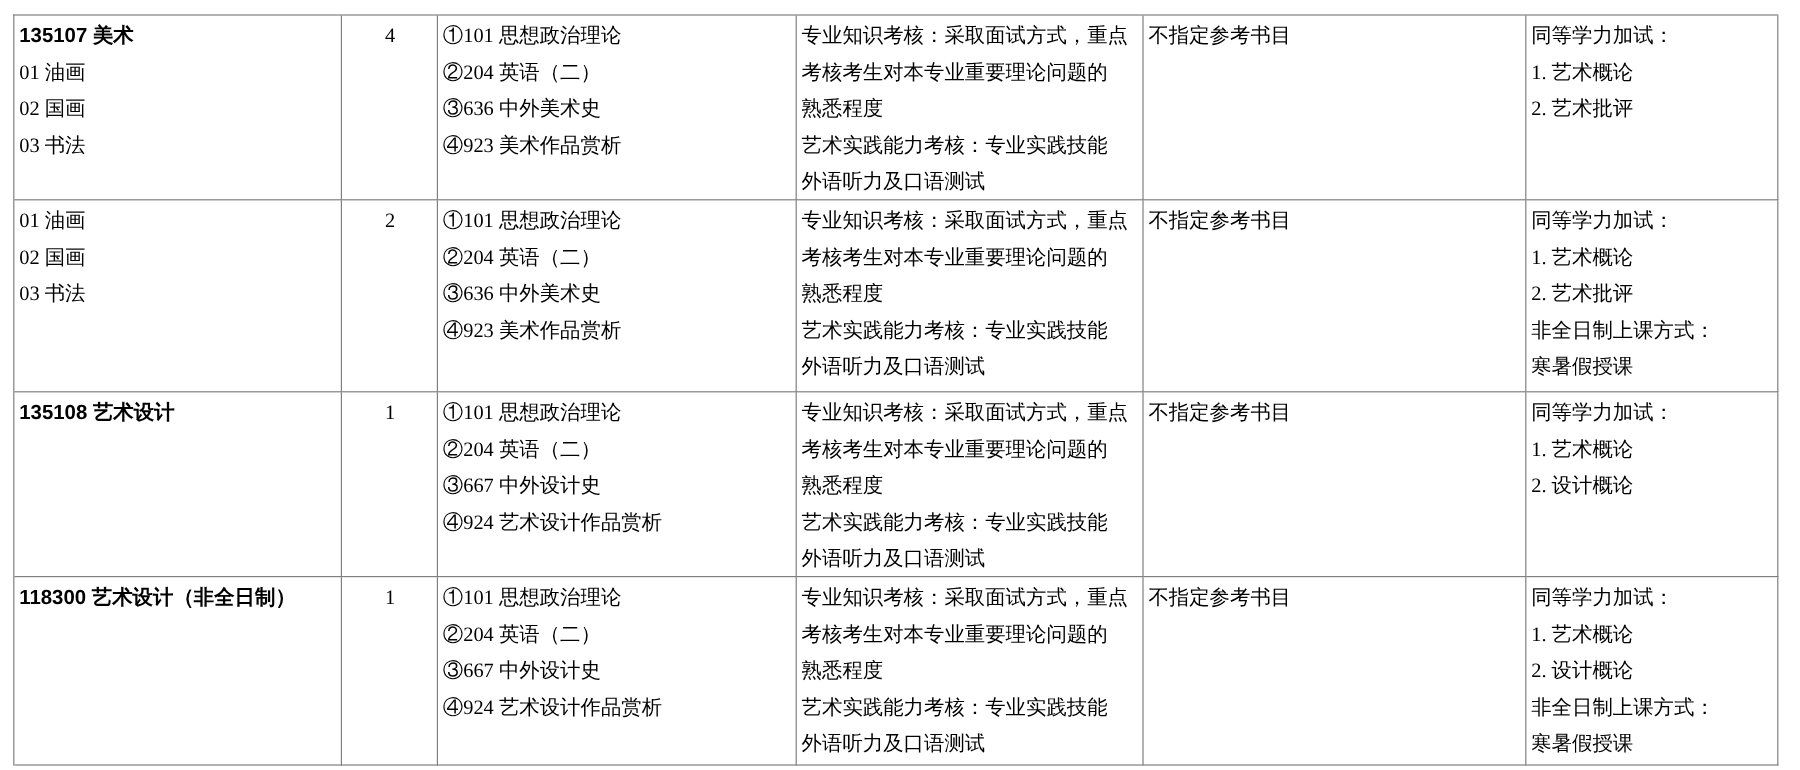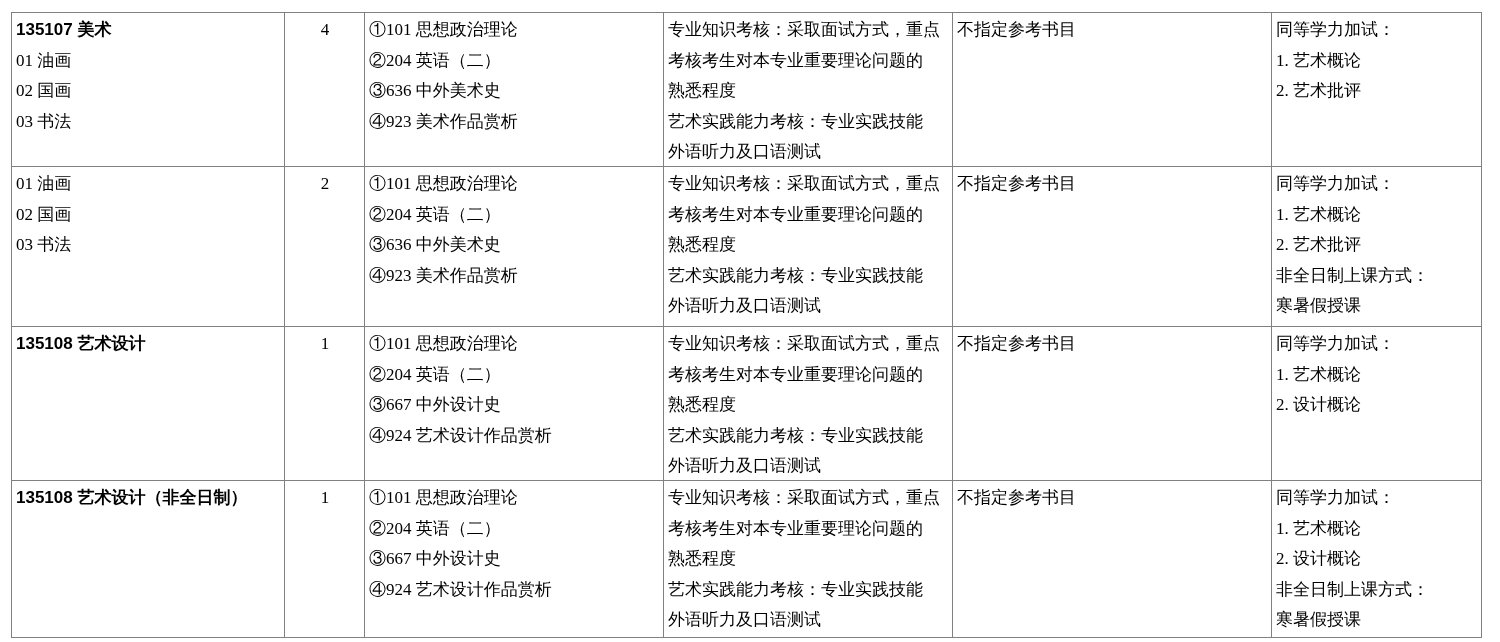--- a/index.html
+++ b/index.html
@@ -134,21 +134,21 @@
   <div class="cell">
     <div class="ln">不指定参考书目</div>
   </div>
   <div class="cell">
     <div class="ln">同等学力加试：</div>
     <div class="ln">1. 艺术概论</div>
     <div class="ln">2. 设计概论</div>
   </div>
 
   <div class="cell">
-    <div class="ln title">135108 艺术设计（非全日制）</div>
+    <div class="ln title">118300 艺术设计（非全日制）</div>
   </div>
   <div class="cell c-quota">
     <div class="ln">1</div>
   </div>
   <div class="cell">
     <div class="ln">①101 思想政治理论</div>
     <div class="ln">②204 英语（二）</div>
     <div class="ln">③667 中外设计史</div>
     <div class="ln">④924 艺术设计作品赏析</div>
   </div>

